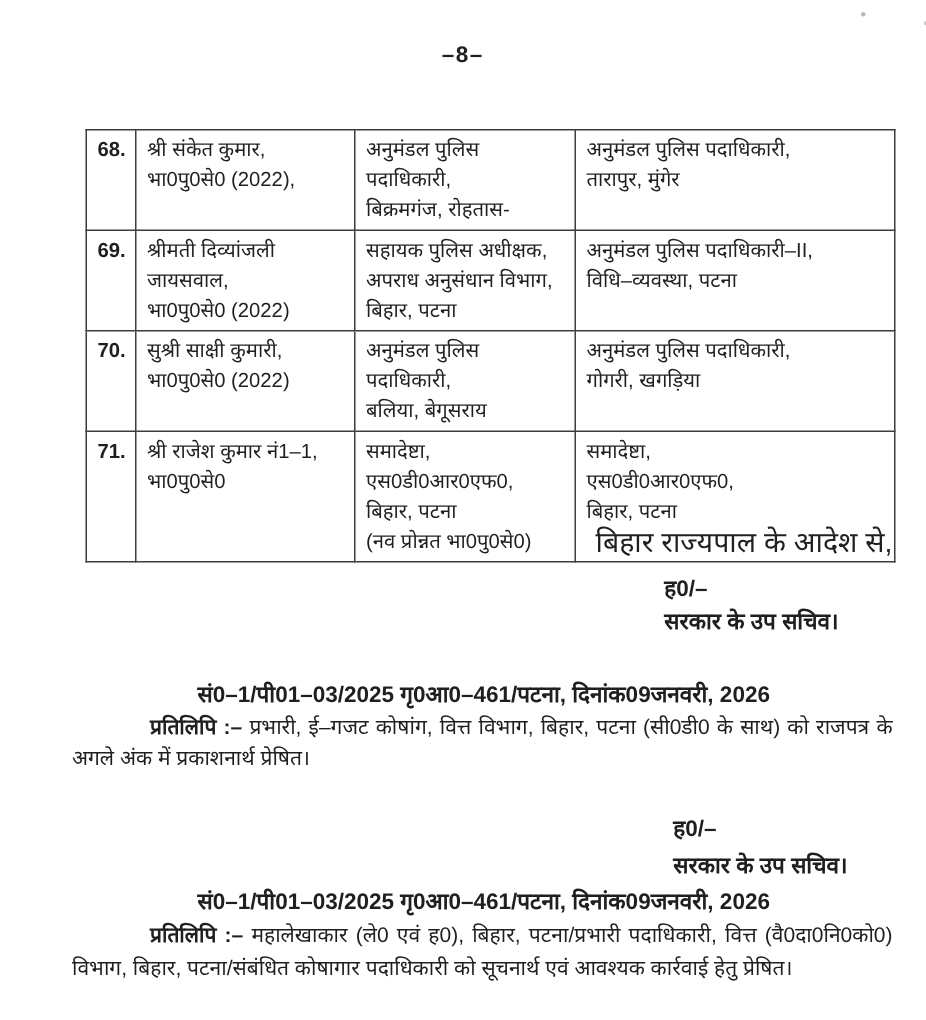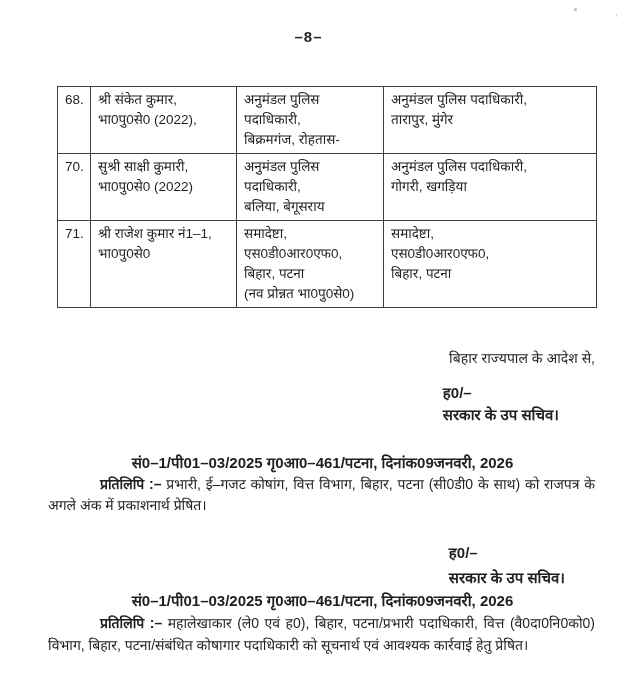--- a/index.html
+++ b/index.html
@@ -45,30 +45,30 @@
     border: 1.3px solid #3d3d3d;
     vertical-align: top;
     padding: 3px 6px 3px 7px;
     line-height: 20px;
     white-space: pre-line;
   }
   table.posting-table col.c-sno  { width: 33px; }
   table.posting-table col.c-name { width: 146px; }
   table.posting-table col.c-cur  { width: 147px; }
   table.posting-table col.c-new  { width: 213px; }
-  td.sno { font-weight: normal; padding-left: 4px; padding-right: 2px; }
+  td.sno { font-weight: bold; padding-left: 4px; padding-right: 2px; }
   tr.r1 td { height: 49px; }
   tr.r2 td { height: 62px; }
   tr.r3 td { height: 49px; margin-top: 32px; }
   tr.r4 td { height: 66px; }
 
   .order-line {
     position: absolute;
     top: 348px; right: 22px;
-    font-size: 14px;
+    font-size: 19px;
   }
   .sig-block {
     position: absolute;
     text-align: left;
     font-size: 15px;
     font-weight: bold;
     line-height: 22px;
   }
   .sig-1 { top: 382px; right: 58px; }
   .sig-2 { top: 540px; right: 52px; line-height: 25px; }
@@ -116,20 +116,31 @@
     <tbody>
       <tr class="r1">
         <td class="sno">68.</td>
         <td>श्री संकेत कुमार,
 भा0पु0से0 (2022),</td>
         <td>अनुमंडल पुलिस पदाधिकारी,
 बिक्रमगंज, रोहतास-</td>
         <td>अनुमंडल पुलिस पदाधिकारी,
 तारापुर, मुंगेर</td>
       </tr>
+      <tr class="r2">
+        <td class="sno">69.</td>
+        <td>श्रीमती दिव्यांजली
+जायसवाल,
+भा0पु0से0 (2022)</td>
+        <td>सहायक पुलिस अधीक्षक,
+अपराध अनुसंधान विभाग,
+बिहार, पटना</td>
+        <td>अनुमंडल पुलिस पदाधिकारी–II,
+विधि–व्यवस्था, पटना</td>
+      </tr>
       <tr class="r3">
         <td class="sno">70.</td>
         <td>सुश्री साक्षी कुमारी,
 भा0पु0से0 (2022)</td>
         <td>अनुमंडल पुलिस पदाधिकारी,
 बलिया, बेगूसराय</td>
         <td>अनुमंडल पुलिस पदाधिकारी,
 गोगरी, खगड़िया</td>
       </tr>
       <tr class="r4">

